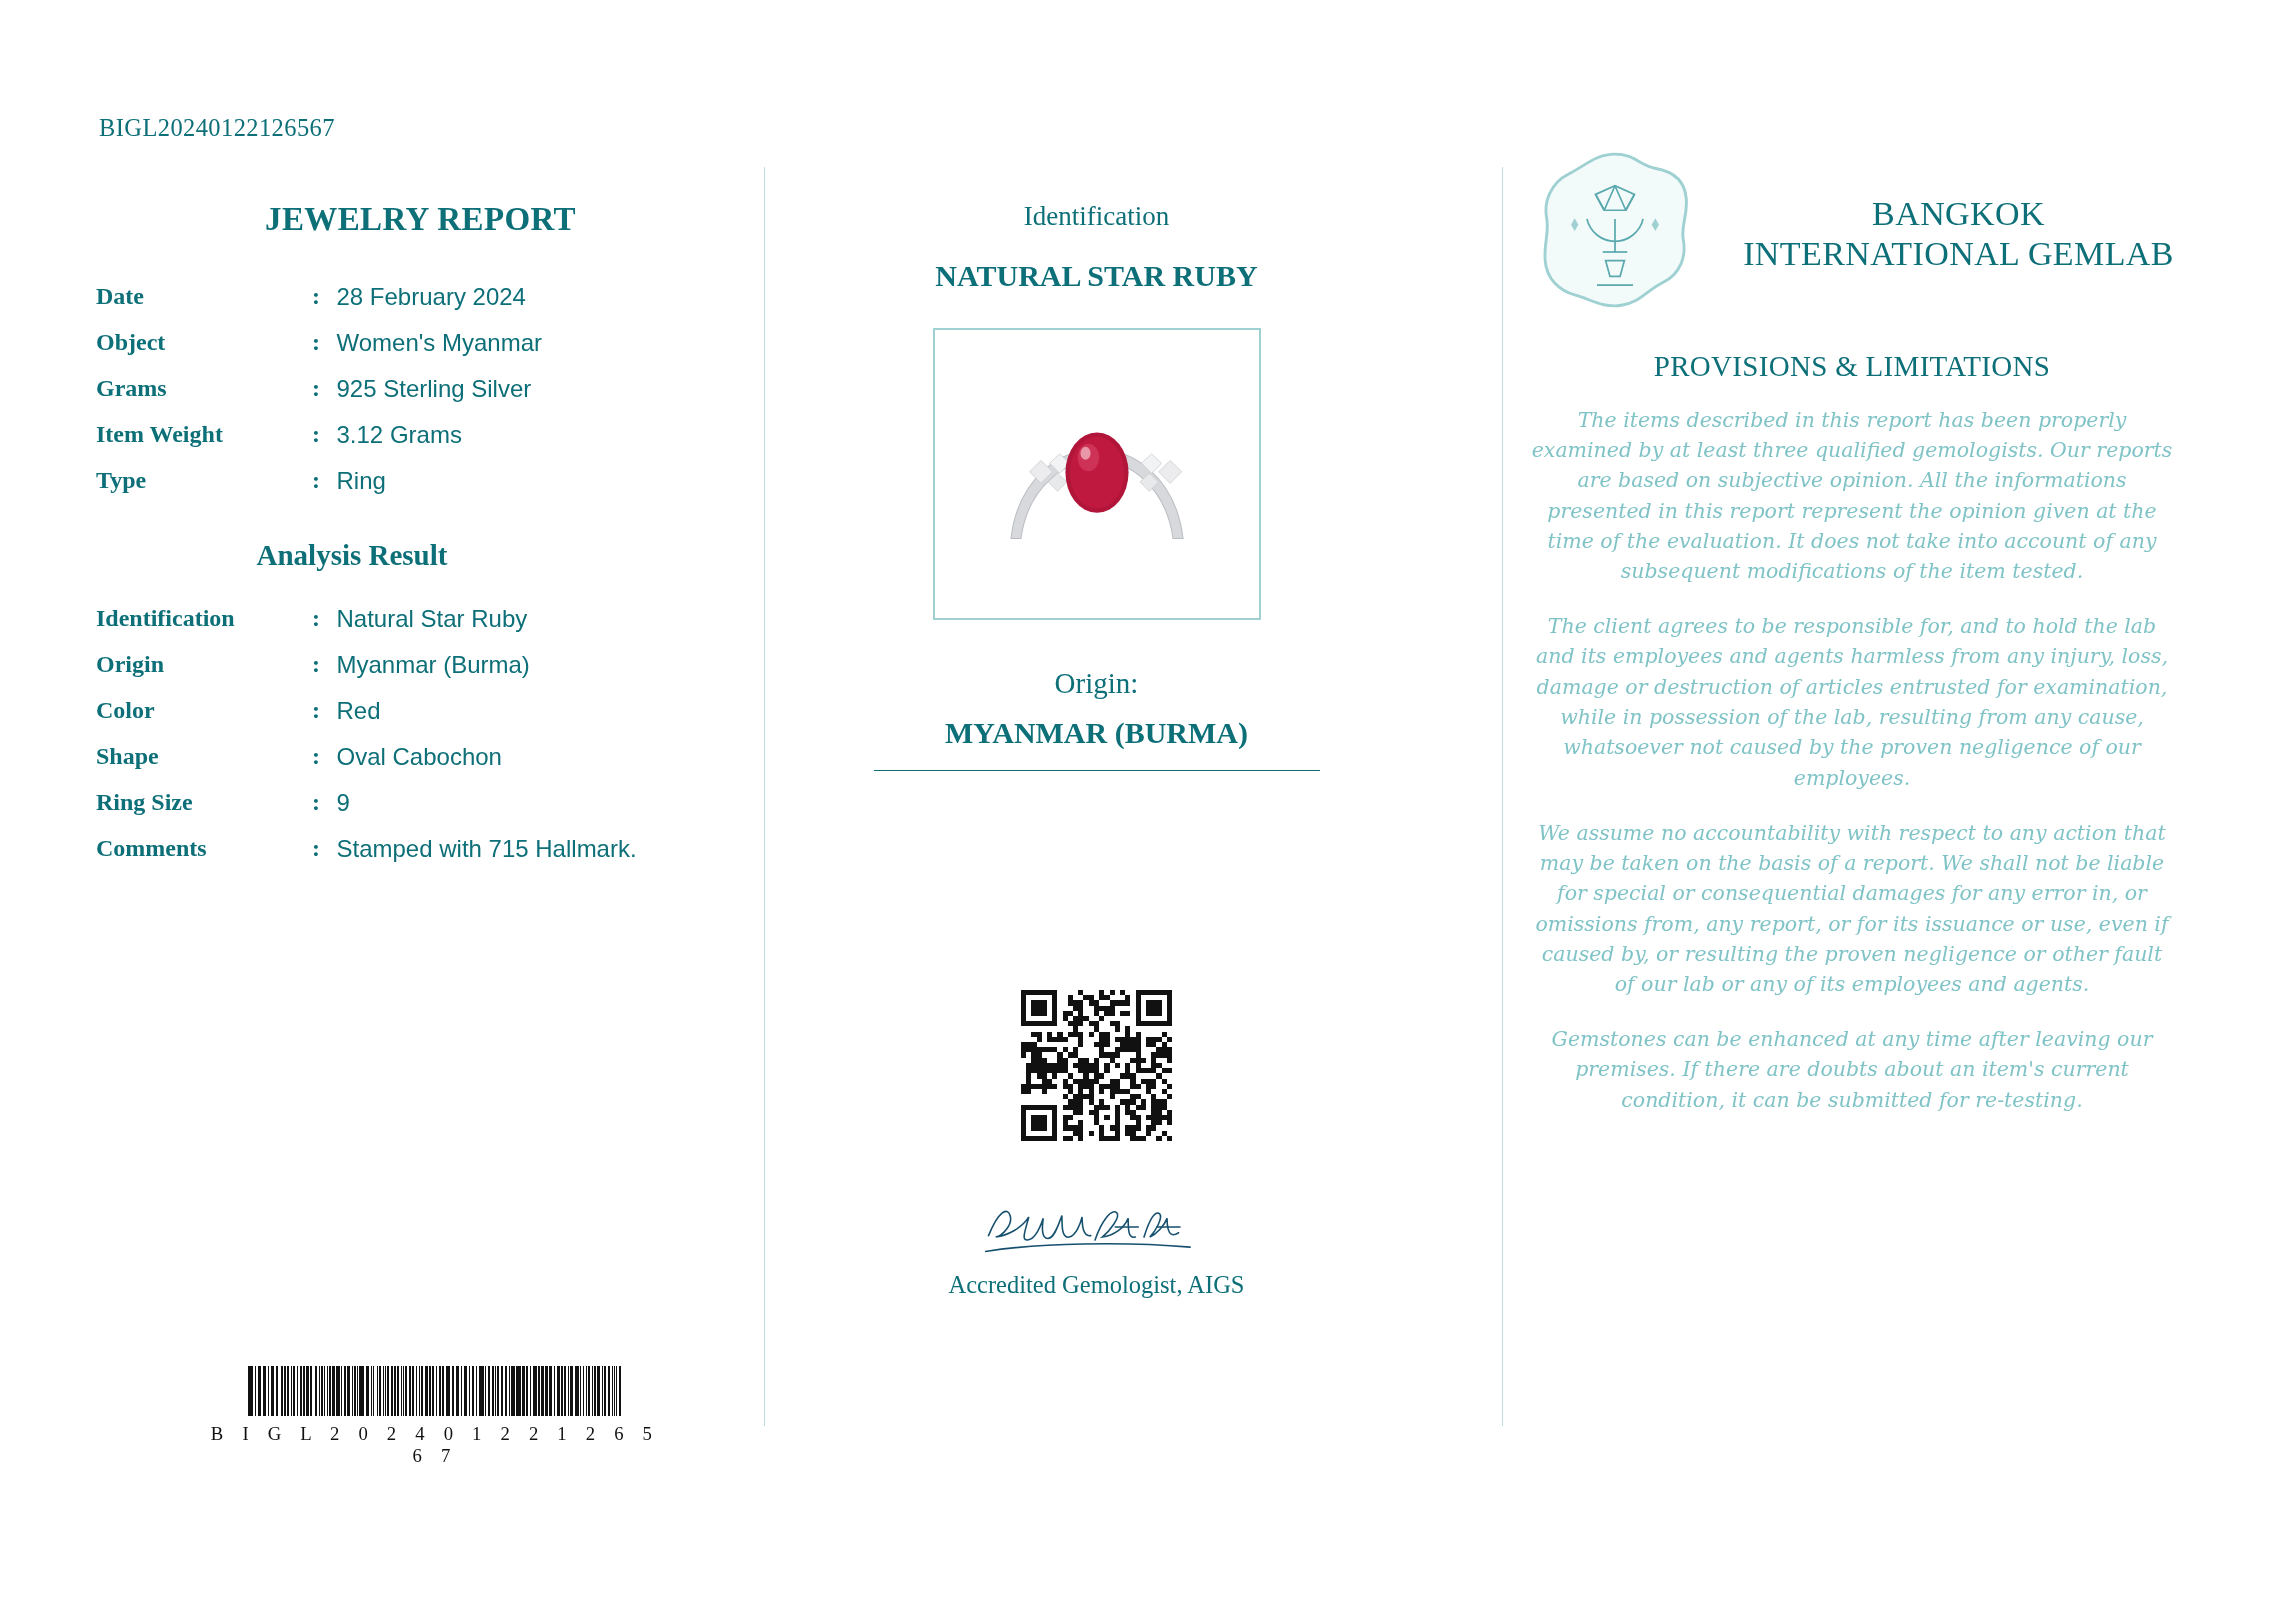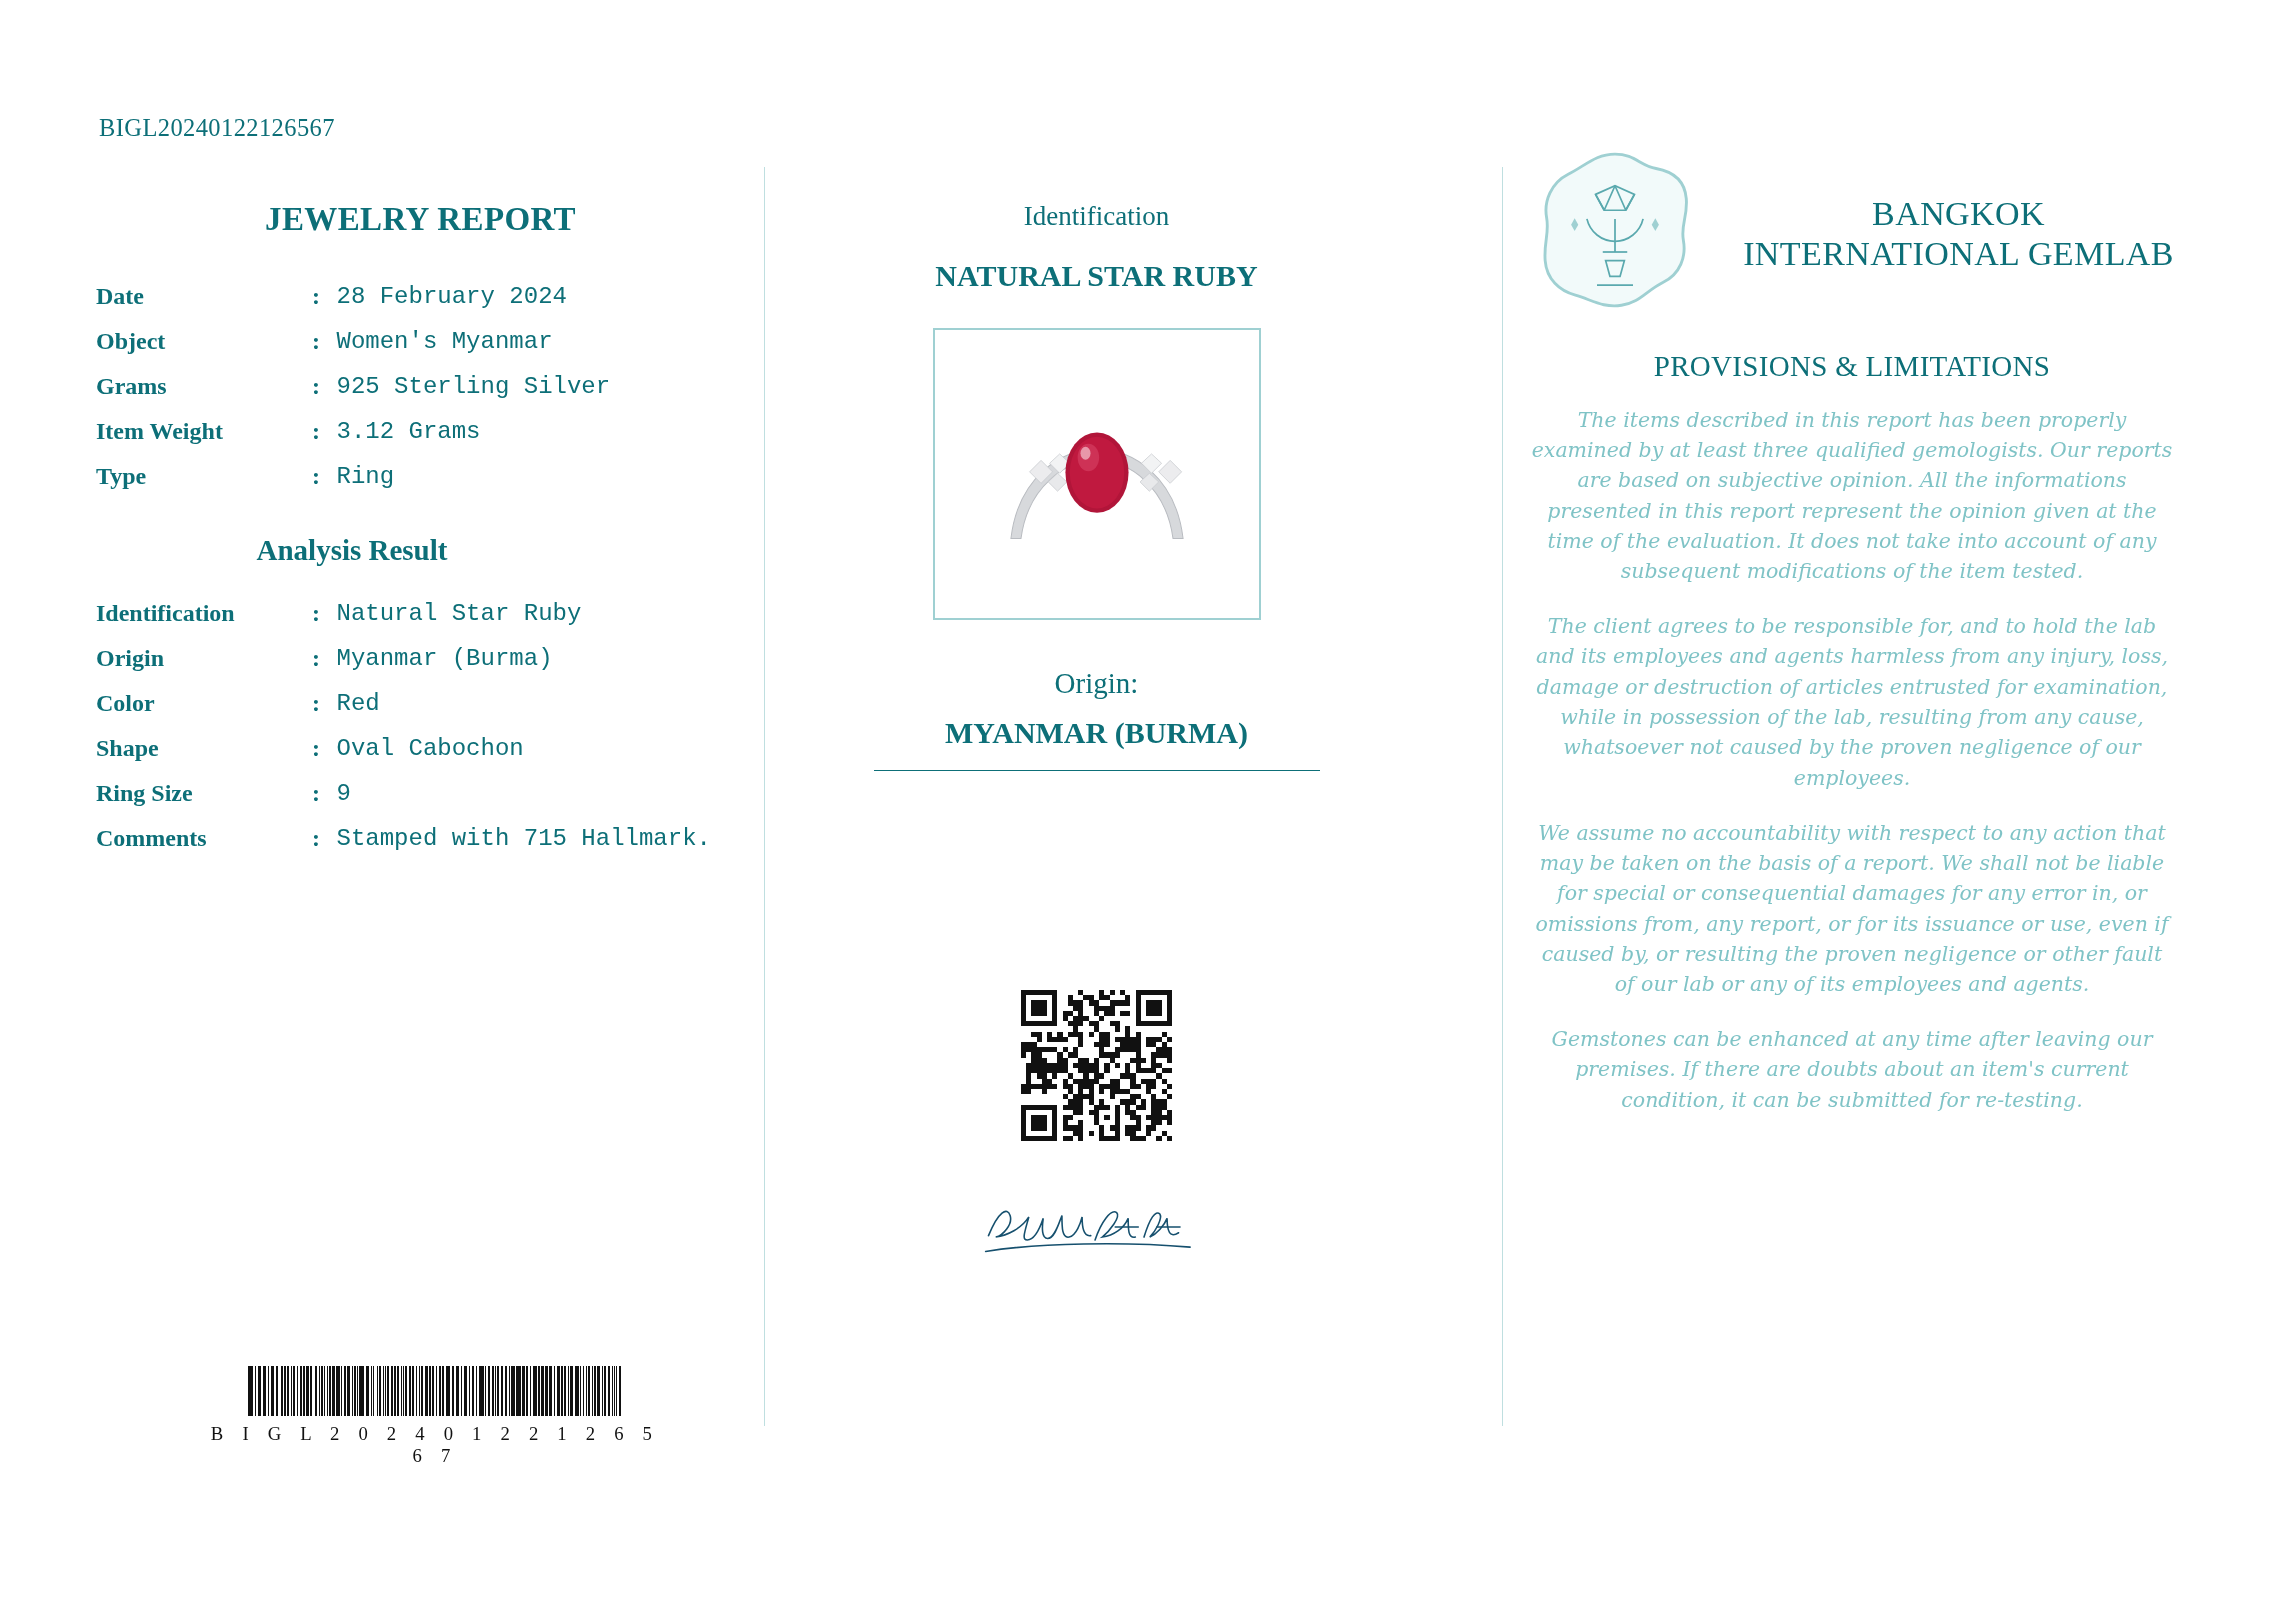--- a/index.html
+++ b/index.html
@@ -89,21 +89,21 @@
   table.kv td.k {
     font-weight: bold;
     width: 216px;
     font-family: "Liberation Serif", serif;
   }
   table.kv td.sep {
     width: 24.5px;
     font-weight: bold;
   }
   table.kv td.v {
-    font-family: Liberation Mono, monospace;
+    font-family: Liberation Sans, sans-serif;
   }
 
   .analysis-head {
     text-align: center;
     font-size: 29px;
     font-weight: bold;
     color: #0d6f78;
     margin: 26px 0 33px 0;
     padding-right: 137px;
   }
@@ -1047,20 +1047,21 @@
         <g fill="none" stroke="#16506e" stroke-width="2.2" stroke-linecap="round">
           <path d="M20 62 C 34 28, 46 22, 50 34 C 54 46, 40 62, 30 64 C 46 62, 66 52, 76 36 C 70 58, 66 68, 74 68 C 84 68, 92 50, 96 38 C 94 52, 94 66, 102 66 C 112 66, 118 44, 122 34 C 122 50, 122 66, 132 64 C 142 62, 148 44, 150 36 C 150 50, 152 64, 162 62"></path>
           <path d="M168 68 C 176 44, 190 24, 198 30 C 204 36, 188 56, 178 64 C 194 62, 208 52, 214 38 C 214 54, 214 66, 224 64"></path>
           <path d="M196 50 L 228 50"></path>
           <path d="M236 64 C 244 38, 252 26, 258 32 C 262 38, 252 56, 244 64 C 254 60, 264 48, 268 38 C 268 56, 272 66, 284 58"></path>
           <path d="M254 50 L 286 50"></path>
           <path d="M16 84 C 90 72, 210 70, 300 78"></path>
         </g>
       </svg>
     </div>
+    <div class="sig-caption">Accredited Gemologist, AIGS</div>
   </div>
 
   <div class="col-right">
     <div class="brand-row">
       <div class="brand-logo">
         <svg width="180" height="180" viewBox="0 0 250 250">
           <path d="M125 14 C 152 14, 160 30, 182 34 C 204 38, 222 50, 224 76 C 226 102, 216 112, 220 134 C 224 156, 216 180, 192 192 C 168 204, 160 220, 134 224 C 108 228, 92 216, 70 210 C 48 204, 30 188, 28 162 C 26 136, 34 124, 30 102 C 26 80, 36 54, 60 42 C 84 30, 98 14, 125 14 Z" fill="#f2fafa" stroke="#9fd0d2" stroke-width="4"></path>
           <g stroke="#5aa9ae" stroke-width="2.4" fill="none">
             <path d="M98 70 L125 58 L152 70 L140 92 L110 92 Z"></path>
             <path d="M98 70 L110 92 M152 70 L140 92 M125 58 L110 92 M125 58 L140 92"></path>

